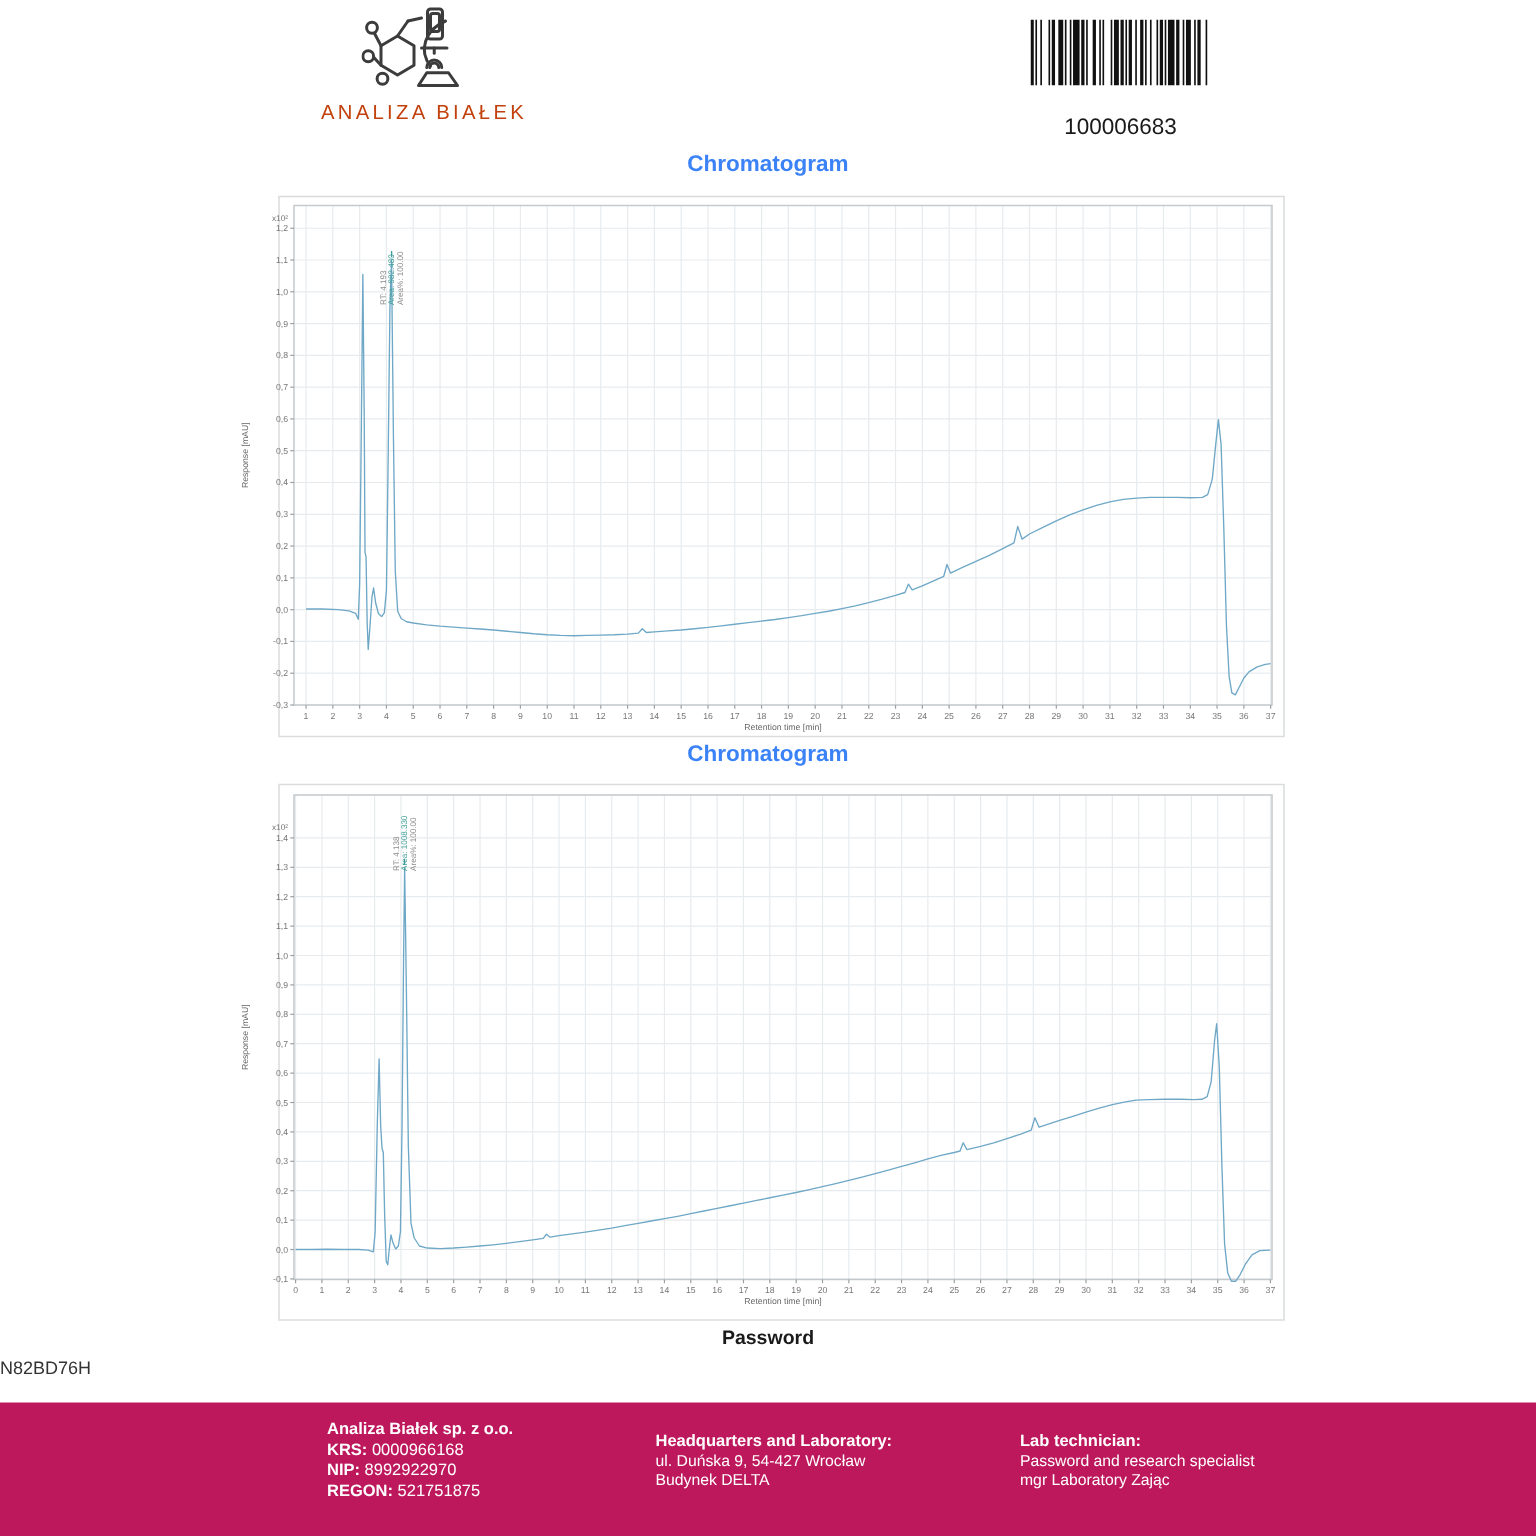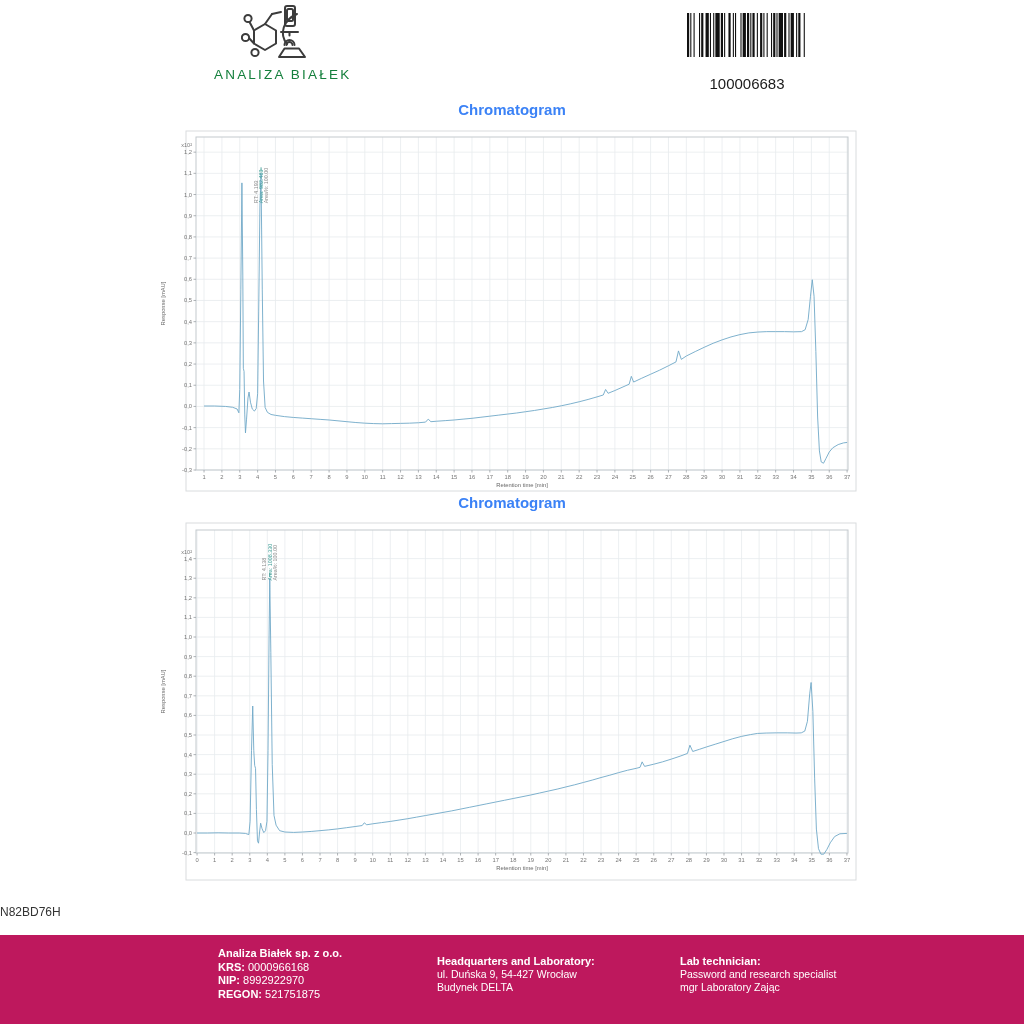--- a/index.html
+++ b/index.html
@@ -1,21 +1,21 @@
 <!DOCTYPE html>
 <html><head>
 <meta charset="utf-8">
 <style>
   html,body{margin:0;padding:0;background:#fff;}
   .page{position:relative;width:1024px;height:1024px;background:#ffffff;
         font-family:"Liberation Sans",sans-serif;overflow:hidden;}
   
   .logo{position:absolute;left:214px;top:4px;width:128px;text-align:center;}
   .logo svg{display:block;margin:0 auto;}
-  .logo-text{margin-top:3px;font-size:13.5px;letter-spacing:2.2px;color:#15803d;
+  .logo-text{margin-top:3px;font-size:13.5px;letter-spacing:2.2px;color:#c2410c;
              font-weight:400;white-space:nowrap;}
   
   .barcode-block{position:absolute;left:687px;top:13px;width:120px;text-align:center;}
   .barcode-number{margin-top:14px;font-size:15px;color:#1a1a1a;}
   
   .chart-title{position:absolute;left:0;width:1024px;text-align:center;
                font-size:15px;font-weight:bold;color:#3b82f6;}
   .title-1{top:101px;}
   .title-2{top:494px;}
   .chart-svg{position:absolute;left:150px;}
@@ -451,20 +451,21 @@
       <text x="42" y="31.61529126213594" text-anchor="end" font-size="5.5px" fill="#777">x10²</text>
       <text x="372" y="347.5" text-anchor="middle" font-size="5.8px" fill="#666">Retention time [min]</text>
       <text x="15" y="169.5" text-anchor="middle" font-size="5.8px" fill="#666" transform="rotate(-90 15 169.5)">Response [mAU]</text>
       <path d="M47.05 311.01 L57.59 311.01 L68.13 310.81 L78.67 311.01 L89.21 311.01 L95.36 311.40 L98.87 312.58 L100.10 299.25 L101.50 228.69 L102.73 184.00 L103.79 228.69 L104.67 243.39 L105.54 246.33 L106.42 287.49 L107.48 318.85 L108.53 321.20 L109.58 310.03 L110.64 301.21 L112.04 306.70 L113.80 310.62 L115.56 308.66 L116.96 299.25 L118.02 228.69 L119.07 115.01 L119.77 56.61 L120.83 130.69 L122.23 242.41 L123.99 293.37 L126.09 303.17 L129.61 308.66 L134.88 310.03 L143.66 310.42 L152.44 310.03 L161.22 309.44 L170.01 308.66 L178.79 307.87 L187.57 306.89 L196.35 305.72 L205.14 304.54 L212.16 303.56 L214.27 300.82 L216.73 302.78 L222.70 301.80 L231.48 300.62 L240.27 299.44 L249.05 298.07 L257.83 296.70 L266.61 295.13 L275.39 293.56 L284.18 292.00 L292.96 290.43 L301.74 288.86 L310.52 287.10 L319.31 285.33 L328.09 283.57 L336.87 281.81 L345.65 280.04 L354.44 278.28 L363.22 276.51 L372.00 274.75 L380.78 272.99 L389.56 271.03 L398.35 269.07 L407.13 267.11 L415.91 264.95 L424.69 262.79 L433.48 260.44 L442.26 258.09 L451.04 255.54 L459.82 253.19 L468.61 250.64 L477.39 248.29 L486.17 246.33 L490.03 245.35 L492.14 239.86 L494.60 244.37 L503.73 242.21 L512.52 239.86 L521.30 237.12 L530.08 234.18 L537.46 231.43 L539.92 223.20 L542.73 229.47 L549.40 227.32 L556.43 224.97 L565.21 222.22 L573.99 219.48 L582.78 216.73 L591.56 214.38 L600.34 212.62 L607.37 211.44 L616.15 211.05 L626.69 210.85 L637.23 210.85 L646.01 211.05 L651.28 210.85 L654.79 209.09 L657.43 199.29 L659.71 171.85 L661.11 160.48 L662.87 189.49 L664.63 256.13 L666.38 307.09 L668.49 326.69 L670.95 332.18 L673.76 332.18 L676.75 327.67 L680.26 320.81 L684.65 314.54 L689.92 311.79 L696.95 311.40" fill="none" stroke="#6FA8C7" stroke-width="0.9" stroke-linejoin="round"></path>
       <line x1="119.73642241379308" y1="54.606796116504825" x2="119.73642241379308" y2="50.606796116504825" stroke="#3f9e97" stroke-width="0.9"></line>
       <text x="116.23642241379308" y="58.606796116504825" text-anchor="start" font-size="5.4px" fill="#8c8c8c" transform="rotate(-90 116.23642241379308 58.606796116504825)">RT: 4.138</text>
       <text x="121.63642241379308" y="58.606796116504825" text-anchor="start" font-size="5.4px" fill="#3f9e97" transform="rotate(-90 121.63642241379308 58.606796116504825)">Area: 1008.330</text>
       <text x="127.03642241379308" y="58.606796116504825" text-anchor="start" font-size="5.4px" fill="#8c8c8c" transform="rotate(-90 127.03642241379308 58.606796116504825)">Area%: 100.00</text>
     </svg>
 
+  <div class="password-label">Password</div>
   <div class="password-value">N82BD76H</div>
 
   <div class="footer" style="background: #be185d;">
     <div class="f-col f-col1">
       <div class="f-head">Analiza Białek sp. z o.o.</div>
       <div><b>KRS:</b> <span>0000966168</span></div>
       <div><b>NIP:</b> <span>8992922970</span></div>
       <div><b>REGON:</b> <span>521751875</span></div>
     </div>
     <div class="f-col f-col2">

